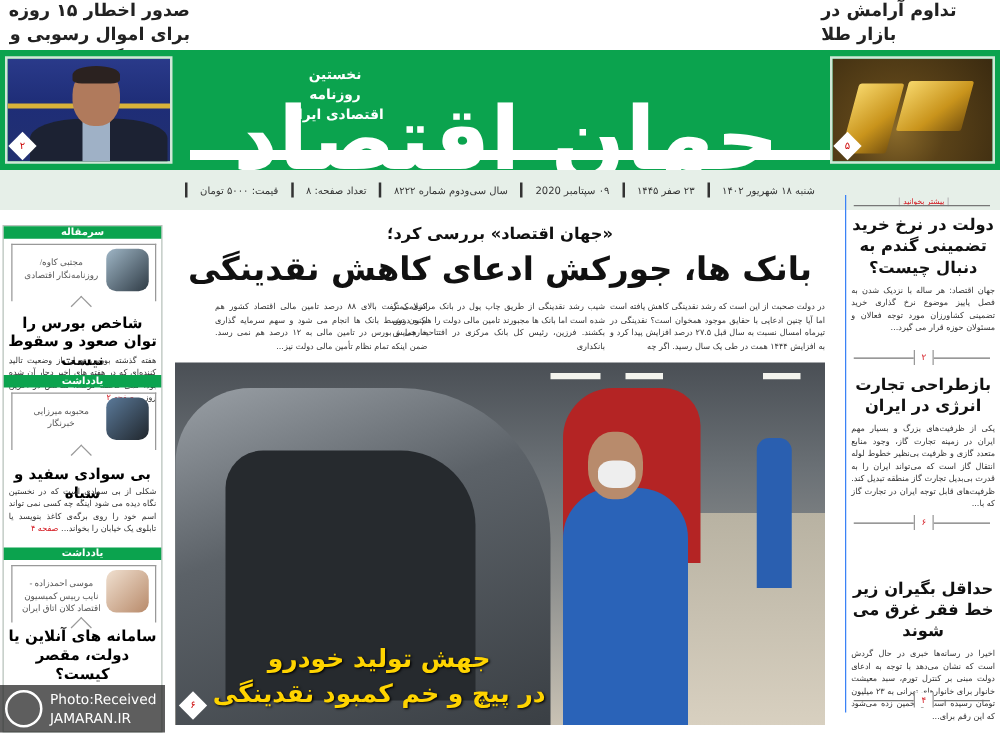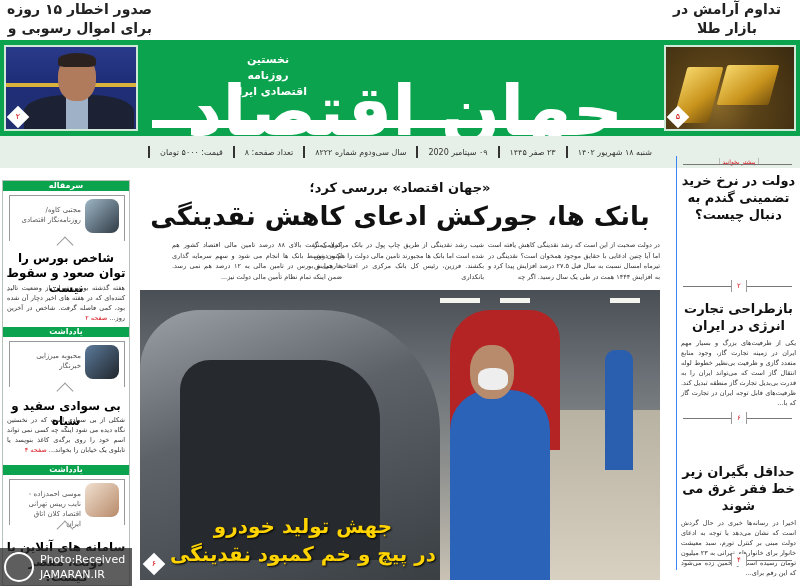--- a/index.html
+++ b/index.html
@@ -4,21 +4,21 @@
 <style>
   * { box-sizing: border-box; margin: 0; padding: 0; }
   body {
     width: 800px; height: 586px; overflow: hidden; background: #ffffff;
     font-family: "DejaVu Sans", sans-serif; direction: rtl; position: relative;
   }
 
   
   .teaser { position: absolute; top: 0; font-weight: bold; color: #222; line-height: 19px; font-size: 14px; }
   .teaser-left { left: 2px; width: 150px; text-align: right; }
-  .teaser-right { right: 3px; width: 140px; text-align: center; }
+  .teaser-right { right: 3px; width: 140px; text-align: left; }
 
   
   .masthead { position: absolute; left: 0; top: 40px; width: 800px; height: 96px; background: #0ba34e; }
   .mast-photo { position: absolute; top: 5px; height: 86px; border: 2px solid #cfe8d7; overflow: hidden; }
   .photo-man { left: 4px; width: 134px; background: linear-gradient(180deg, #2a3a8a 0%, #1e2d77 45%, #223070 100%); }
   .photo-man .stripe { position: absolute; left: 0; right: 0; top: 36px; height: 4px; background: #d8b23a; }
   .photo-man .head { position: absolute; left: 52px; top: 8px; width: 38px; height: 46px; border-radius: 45%; background: #b07a5c; }
   .photo-man .hair { position: absolute; left: 52px; top: 6px; width: 38px; height: 14px; border-radius: 50% 50% 20% 20%; background: #2b2220; }
   .photo-man .suit { position: absolute; left: 18px; top: 48px; width: 110px; height: 40px; border-radius: 40% 40% 0 0; background: #1c2233; }
   .photo-man .shirt { position: absolute; left: 60px; top: 50px; width: 22px; height: 36px; background: #9fb1c6; }
@@ -33,21 +33,21 @@
   
   .datebar { position: absolute; left: 0; top: 136px; width: 800px; height: 32px; background: #e6efe8; display: flex; flex-direction: row; align-items: center; justify-content: center; gap: 10px; font-size: 8px; color: #333; }
   .datebar .sep { width: 2px; height: 12px; background: #333; }
 
   
   .leftcol { position: absolute; left: 2px; top: 180px; width: 128px; height: 406px; border: 1px solid #b7c2bb; }
   .section-head { background: #0ba34e; color: #fff; font-size: 8px; text-align: center; height: 10px; line-height: 10px; font-weight: bold; }
   .opinion { position: relative; height: 138px; padding: 4px 5px; }
   .op-frame { position: absolute; left: 6px; top: 14px; width: 116px; height: 46px; border: 1px solid #999; border-bottom: none; }
   .op-avatar { position: absolute; right: 10px; top: 18px; width: 34px; height: 34px; border-radius: 8px; background: linear-gradient(135deg, #9fb6c6, #2f3b45); }
-  .op-author { position: absolute; left: 14px; top: 24px; width: 64px; font-size: 7px; color: #555; line-height: 10px; }
+  .op-author { position: absolute; left: 14px; top: 24px; width: 64px; font-size: 7px; color: #555; text-align: center; line-height: 10px; font-family: Liberation Serif, serif; }
   .op-caret { position: absolute; left: 56px; top: 58px; width: 12px; height: 12px; border-left: 1px solid #999; border-top: 1px solid #999; transform: rotate(45deg); }
   .op-title { position: absolute; left: 3px; right: 3px; font-weight: bold; font-size: 12px; line-height: 15px; text-align: center; color: #000000; }
   .op-body { position: absolute; left: 4px; right: 4px; font-size: 6.5px; line-height: 10px; color: #333; text-align: justify; }
   .op-body .red { color: #d4141c; }
 
   
   .kicker { position: absolute; left: 140px; top: 180px; width: 520px; text-align: center; font-size: 13px; font-weight: bold; color: #111; }
   .headline { position: absolute; left: 140px; top: 196px; width: 520px; text-align: center; font-size: 26px; font-weight: bold; color: #111; line-height: 40px; }
   .lede { position: absolute; top: 240px; font-size: 6.5px; line-height: 10.5px; color: #333; text-align: justify; }
 
@@ -116,21 +116,21 @@
   <span class="sep"></span>
   <span>سال سی‌ودوم شماره ۸۲۲۲</span>
   <span class="sep"></span>
   <span>تعداد صفحه: ۸</span>
   <span class="sep"></span>
   <span>قیمت: ۵۰۰۰ تومان</span>
   <span class="sep"></span>
 </div>
 
 <div class="leftcol">
-  <div class="opinion" style="height:146px;">
+  <div class="opinion" style="height:119px;">
     <div class="section-head" style="margin:-4px -5px 0;">سرمقاله</div>
     <div class="op-frame"></div>
     <div class="op-avatar"></div>
     <div class="op-author">مجتبی کاوه/ روزنامه‌نگار اقتصادی</div>
     <div class="op-caret"></div>
     <div class="op-title" style="top:70px;">شاخص بورس را توان صعود و سقوط نیست</div>
     <div class="op-body" style="top:102px;">
       <span>هفته گذشته بورس تهران از وضعیت تالیدِ کننده‌ای که در هفته های اخیر دچار آن شده بود، کمی فاصله گرفت. شاخص در آخرین روز...</span>
       <span class="red">صفحه ۲</span>
     </div>
@@ -144,23 +144,23 @@
     <div class="op-title" style="top:72px;">بی سوادی سفید و سیاه</div>
     <div class="op-body" style="top:88px;">
       <span>شکلی از بی سوادی است که در نخستین نگاه دیده می شود اینکه چه کسی نمی تواند اسم خود را روی برگه‌ی کاغذ بنویسد یا تابلوی یک خیابان را بخواند...</span>
       <span class="red">صفحه ۴</span>
     </div>
   </div>
   <div class="opinion" style="height:128px;">
     <div class="section-head" style="margin:-4px -5px 0;">یادداشت</div>
     <div class="op-frame"></div>
     <div class="op-avatar" style="background:linear-gradient(135deg,#f0e0d0,#b88a6a);"></div>
-    <div class="op-author">موسی احمدزاده - نایب رییس تهرانی اقتصاد کلان اتاق ایران</div>
+    <div class="op-author">موسی احمدزاده - نایب رییس کمیسیون اقتصاد کلان اتاق ایران</div>
     <div class="op-caret"></div>
-    <div class="op-title" style="top:75px;">سامانه های آنلاین یا دولت، مقصر کیست؟</div>
+    <div class="op-title" style="top:64px;">سامانه های آنلاین یا دولت، مقصر کیست؟</div>
   </div>
 </div>
 
 <div class="kicker">«جهان اقتصاد» بررسی کرد؛</div>
 <div class="headline">بانک ها، جورکش ادعای کاهش نقدینگی</div>
 <div class="lede" style="left:488px; width:172px;">در دولت صحبت از این است که رشد نقدینگی کاهش یافته است اما آیا چنین ادعایی با حقایق موجود همخوان است؟ نقدینگی در تیرماه امسال نسبت به سال قبل ۲۷.۵ درصد افزایش پیدا کرد و به افزایش ۱۴۴۴ همت در طی یک سال رسید. اگر چه</div>
 <div class="lede" style="left:314px; width:170px;">شیب رشد نقدینگی از طریق چاپ پول در بانک مرکزی کمتر شده است اما بانک ها مجبورند تامین مالی دولت را هم به دوش بکشند. فرزین، رئیس کل بانک مرکزی در افتتاحیه همایش بانکداری</div>
 <div class="lede" style="left:152px; width:170px;margin-left:20px;">اسلامی گفت بالای ۸۸ درصد تامین مالی اقتصاد کشور هم اکنون توسط بانک ها انجام می شود و سهم سرمایه گذاری خارجی و بورس در تامین مالی به ۱۲ درصد هم نمی رسد. ضمن اینکه تمام نظام تأمین مالی دولت نیز...</div>
 
 <div class="mainphoto">
@@ -180,20 +180,21 @@
   <div class="badge" style="left:6px; bottom:8px;">
       <span>۶</span>
     </div>
 </div>
 
 <div class="rightcol">
   <div class="rc-tag">پیشتر بخوانید</div>
   <div class="rc-div" style="top:8px;"></div>
   <div class="rc-item" style="top:16px;">
     <div class="rc-title">دولت در نرخ خرید تضمینی گندم به دنبال چیست؟</div>
+    <div class="rc-body">جهان اقتصاد: هر ساله با نزدیک شدن به فصل پاییز موضوع نرخ گذاری خرید تضمینی کشاورزان مورد توجه فعالان و مسئولان حوزه قرار می گیرد...</div>
   </div>
   <div class="rc-div" style="top:130px;">
       <span>۲</span>
     </div>
   <div class="rc-item" style="top:144px;">
     <div class="rc-title">بازطراحی تجارت انرژی در ایران</div>
     <div class="rc-body">یکی از ظرفیت‌های بزرگ و بسیار مهم ایران در زمینه تجارت گاز، وجود منابع متعدد گازی و ظرفیت بی‌نظیر خطوط لوله انتقال گاز است که می‌تواند ایران را به قدرت بی‌بدیل تجارت گاز منطقه تبدیل کند. ظرفیت‌های قابل توجه ایران در تجارت گاز که با...</div>
   </div>
   <div class="rc-div" style="top:262px;">
       <span>۶</span>

